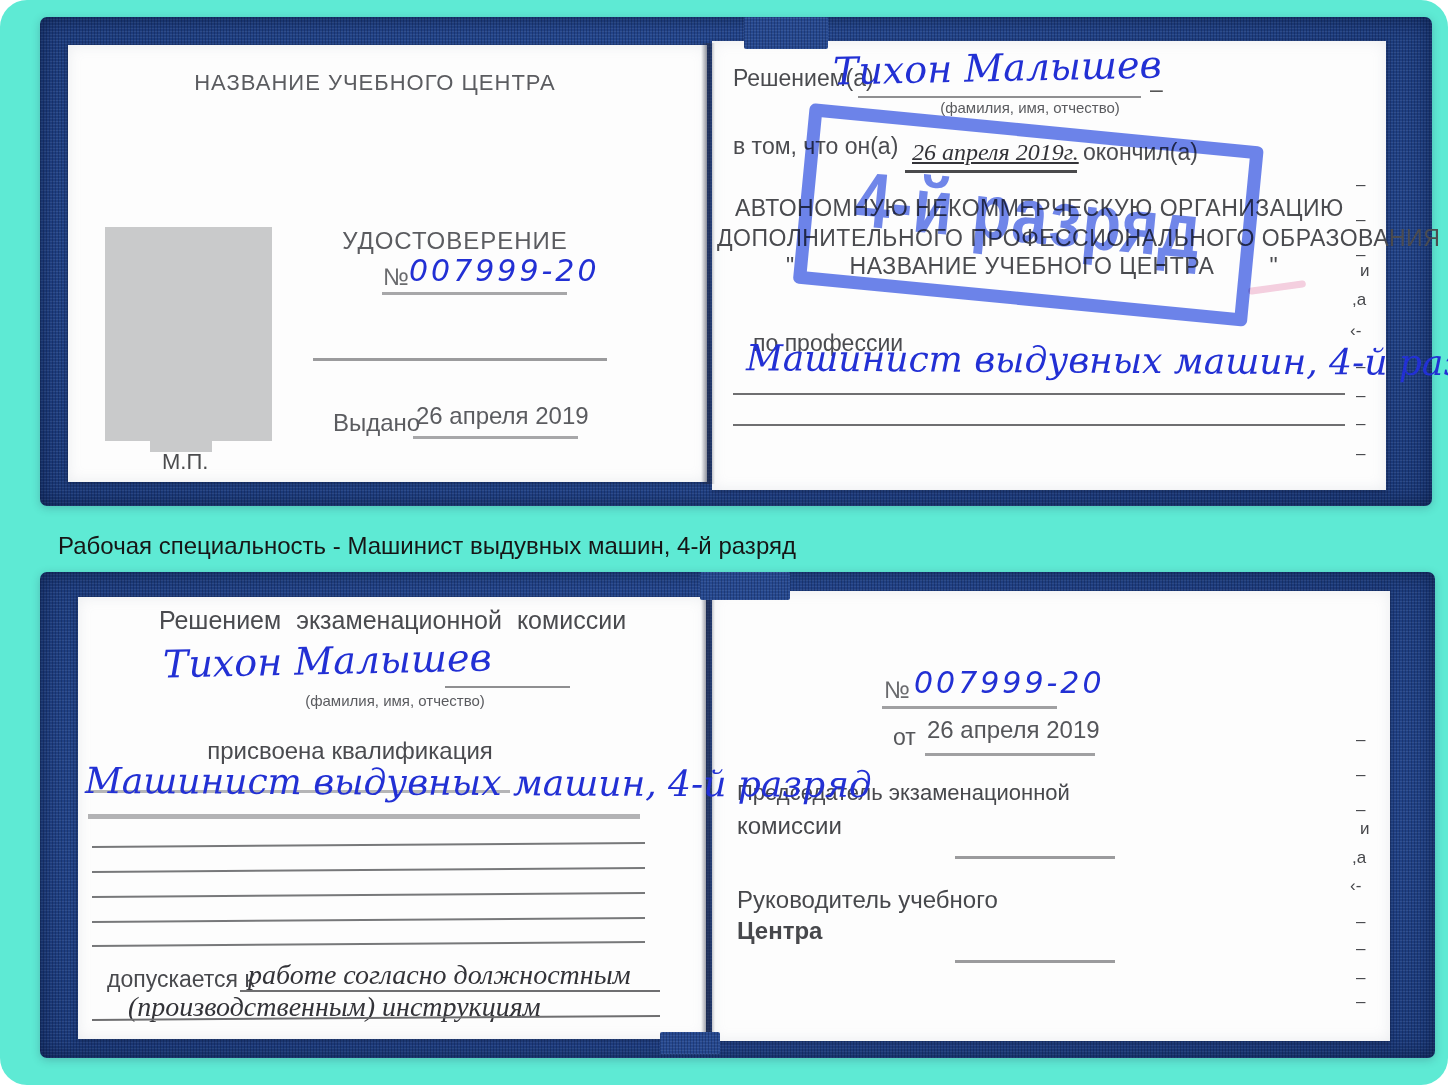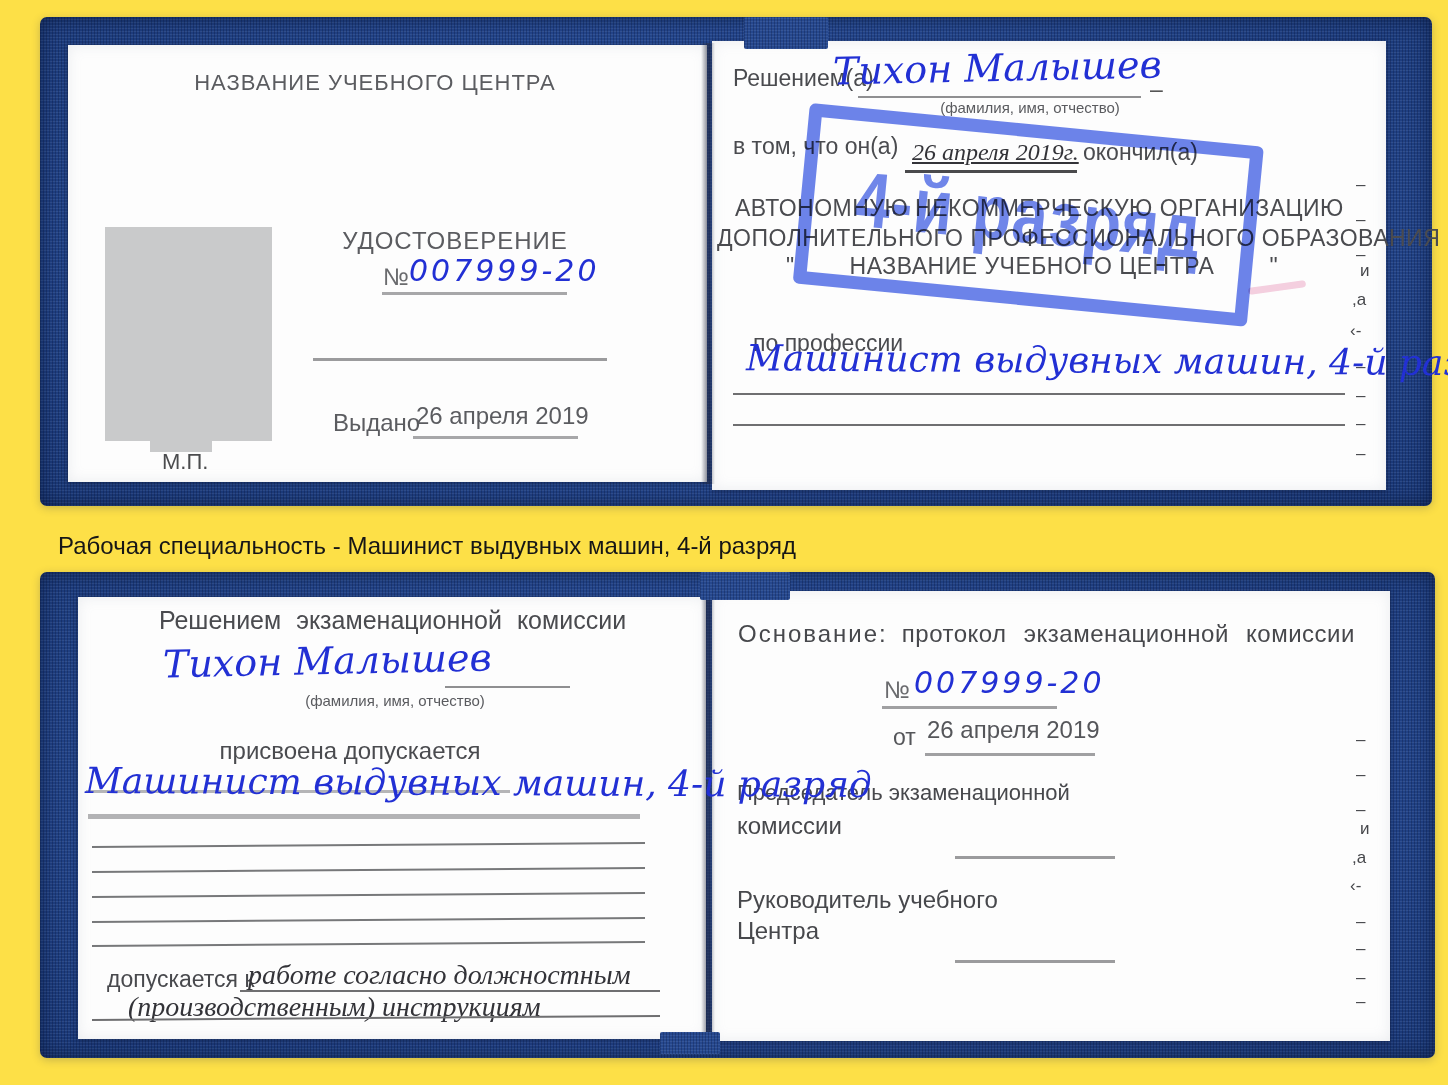--- a/index.html
+++ b/index.html
@@ -1,17 +1,17 @@
 <!DOCTYPE html>
 <html><head>
 <meta charset="utf-8">
 <style>
   html,body{margin:0;padding:0;background:#ffffff;}
-  .canvas{position:relative;width:1448px;height:1085px;background:#fde047;overflow:hidden;
-          font-family:"Liberation Sans",sans-serif;}
+  .canvas{position:relative;width:1448px;height:1085px;background:#5eead4;overflow:hidden;
+          font-family:"Liberation Sans",sans-serif;border-radius:27px;}
   .abs{position:absolute;}
 
   
   .cover{position:absolute;border-radius:7px;
     background-color:#27498f;
     background-image:
       repeating-linear-gradient(90deg, rgba(8,18,52,.28) 0 1px, transparent 1px 3px),
       repeating-linear-gradient(0deg, rgba(130,160,215,.16) 0 1px, transparent 1px 3px),
       radial-gradient(ellipse at 50% 45%, #2e55a8 0%, #24468c 55%, #1a3876 100%);
     box-shadow: inset 0 0 20px rgba(4,12,40,.55), 0 2px 8px rgba(40,50,80,.25);}
@@ -132,55 +132,52 @@
   <div class="fold" style="left:701px;top:593px;width:14px;height:447px;"></div>
   <div class="tab" style="left:700px;top:572px;width:90px;height:28px;"></div>
   <div class="tab" style="left:660px;top:1032px;width:60px;height:22px;"></div>
 
   <div class="print center" style="left:115px;top:606px;width:555px;font-size:25px;word-spacing:8px;">Решением экзаменационной комиссии</div>
 
   <div class="hand" style="left:163px;top:639px;font-size:38px;">Тихон Малышев</div>
   <div class="line" style="left:445px;top:686px;width:125px;height:2px;background:#8f8f91;"></div>
   <div class="small-hint" style="left:295px;top:692px;width:200px;">(фамилия, имя, отчество)</div>
 
-  <div class="print center" style="left:205px;top:737px;width:290px;font-size:24px;">присвоена допускается</div>
+  <div class="print center" style="left:205px;top:737px;width:290px;font-size:24px;">присвоена квалификация</div>
   <div class="hand" style="left:85px;top:762px;font-size:36px;transform:rotate(.3deg);z-index:5;">Машинист выдувных машин, 4-й разряд</div>
   <div class="line" style="left:86px;top:790px;width:424px;height:3px;background:#b5b5b7;"></div>
 
   <div class="line" style="left:88px;top:814px;width:552px;height:5px;background:#b3b3b5;"></div>
   <div class="line" style="left:92px;top:844px;width:553px;height:2px;background:#77787a;transform:rotate(-.4deg);"></div>
   <div class="line" style="left:92px;top:869px;width:553px;height:2px;background:#77787a;transform:rotate(-.4deg);"></div>
   <div class="line" style="left:92px;top:894px;width:553px;height:2px;background:#77787a;transform:rotate(-.4deg);"></div>
   <div class="line" style="left:92px;top:919px;width:553px;height:2px;background:#77787a;transform:rotate(-.4deg);"></div>
   <div class="line" style="left:92px;top:943px;width:553px;height:2px;background:#77787a;transform:rotate(-.4deg);"></div>
 
   <div class="print" style="left:107px;top:966px;color:#48494d;">допускается к</div>
   <div class="print serif-it" style="left:248px;top:959px;font-size:28px;">работе согласно должностным</div>
   <div class="line" style="left:240px;top:990px;width:420px;height:2px;background:#6f6f71;"></div>
   <div class="print serif-it" style="left:104px;top:991px;font-size:28px;margin-left:24px;">(производственным) инструкциям</div>
   <div class="line" style="left:92px;top:1017px;width:568px;height:2px;background:#6f6f71;transform:rotate(-.4deg);"></div>
 
-  <div class="print" style="left:738px;top:620px;font-size:24px;color:#47484c;">
-    <span style="letter-spacing:2px;margin-right:14px;">Основание:</span><span style="word-spacing:10px;letter-spacing:.5px;">протокол экзаменационной комиссии</span>
-  </div>
 
   <div class="print-gray" style="left:884px;top:676px;font-size:24px;color:#6a6b6e;">№</div>
   <div class="hand-num" style="left:914px;top:665px;font-size:30px;">007999-20</div>
   <div class="line" style="left:882px;top:706px;width:175px;height:3px;background:#a0a0a2;"></div>
 
   <div class="print" style="left:893px;top:724px;color:#55565a;">от</div>
   <div class="print-gray" style="left:927px;top:716px;font-size:24px;color:#55565a;">26 апреля 2019</div>
   <div class="line" style="left:925px;top:753px;width:170px;height:3px;background:#a0a0a2;"></div>
 
   <div class="print" style="left:737px;top:780px;font-size:22px;color:#47484c;text-align:right;">Председатель экзаменационной</div>
   <div class="print" style="left:737px;top:812px;font-size:24px;color:#47484c;">комиссии</div>
   <div class="line" style="left:955px;top:856px;width:160px;height:3px;"></div>
 
   <div class="print" style="left:737px;top:886px;font-size:24px;color:#47484c;">Руководитель учебного</div>
-  <div class="print" style="left:737px;top:917px;font-size:24px;color:#47484c;">Центра</div>
+  <div class="print" style="left:737px;top:917px;font-size:24px;color:#47484c;font-weight:bold;">Центра</div>
   <div class="line" style="left:955px;top:960px;width:160px;height:3px;"></div>
 
   <div>
     <span class="edge-mark" style="left:1356px;top:731px;">–</span>
     <span class="edge-mark" style="left:1356px;top:766px;">–</span>
     <span class="edge-mark" style="left:1356px;top:801px;">–</span>
     <span class="edge-mark" style="left:1360px;top:820px;">и</span>
     <span class="edge-mark" style="left:1352px;top:849px;">,а</span>
     <span class="edge-mark" style="left:1350px;top:877px;">‹-</span>
     <span class="edge-mark" style="left:1356px;top:913px;">–</span>

